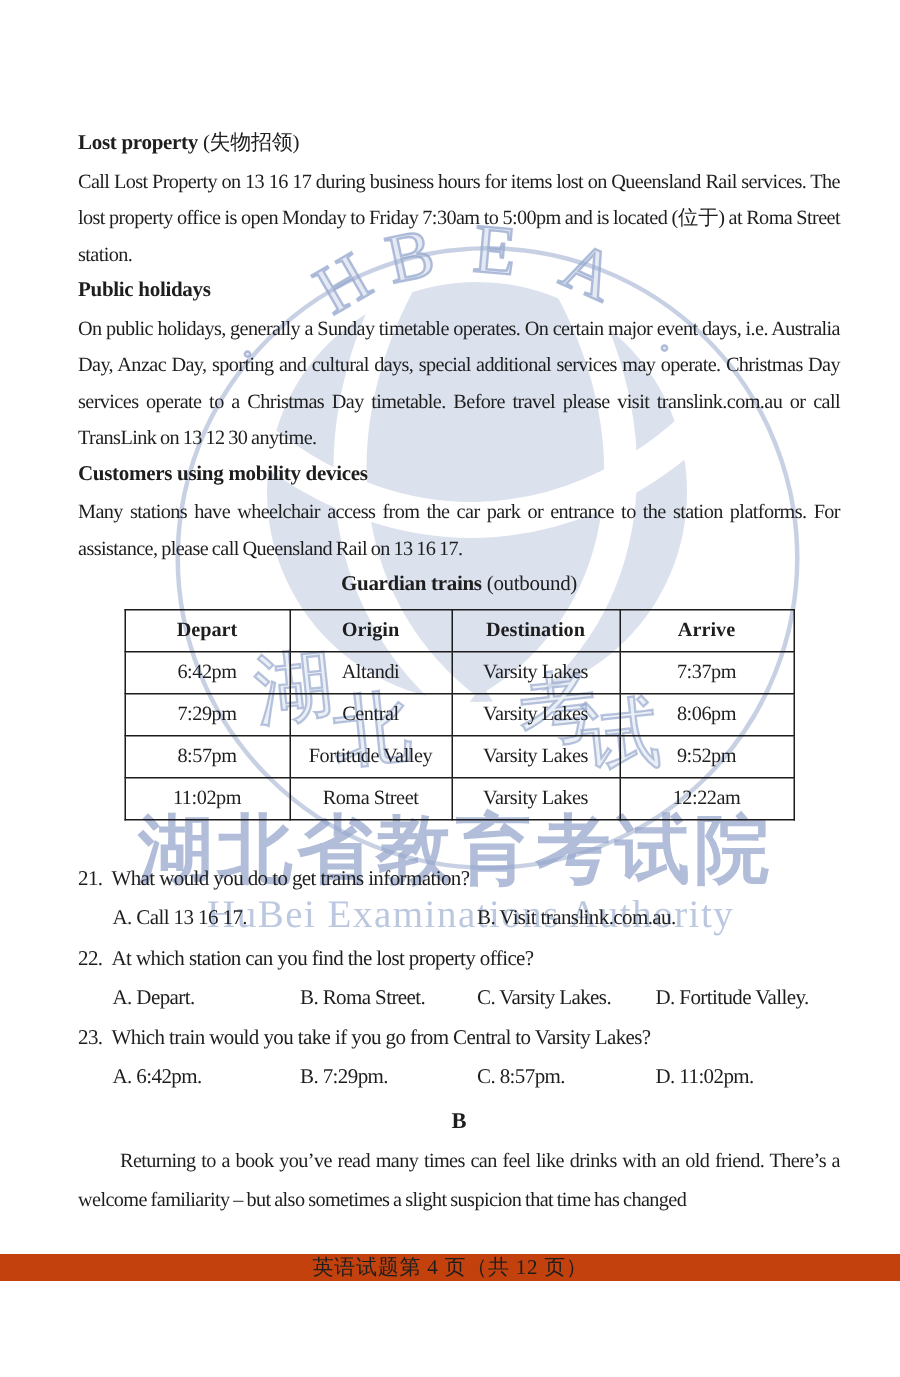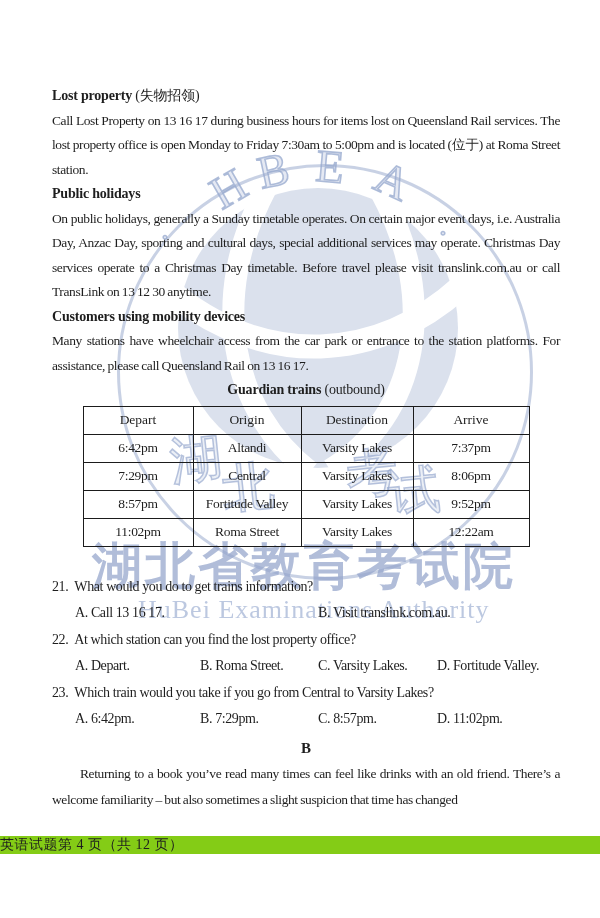--- a/index.html
+++ b/index.html
@@ -80,21 +80,21 @@
     border-collapse: collapse;
     margin: 3px auto 0 auto;
     font-size: 13.5px; letter-spacing: -0.3px;
   }
   table.timetable th, table.timetable td {
     border: 1.5px solid #1b1b1b;
     text-align: center; vertical-align: middle;
     height: 28px; padding: 0 4px;
     font-weight: normal;
   }
-  table.timetable th { font-weight: normal; letter-spacing: 0; }
+  table.timetable th { font-weight: bold; letter-spacing: 0; }
   .col-depart { width: 110px; } .col-origin { width: 108px; }
   .col-dest { width: 112px; } .col-arrive { width: 116px; }
 
   .questions { margin-top: 27px; font-size: 14px; letter-spacing: -0.4px; }
   .q-line { line-height: 26.5px; }
   .q-num { margin-right: 6px; }
   .opts { display: flex; padding-left: 23px; line-height: 26.5px; }
   .opts.two .opt:nth-child(1) { width: 243px; }
   .opts.two .opt:nth-child(2) { flex: 1; }
   .opts.four .opt:nth-child(1) { width: 125px; }
@@ -108,23 +108,23 @@
   }
   .passage-b {
     font-size: 13.5px; letter-spacing: -0.4px; word-spacing: -0.5px;
     line-height: 26.5px; text-align: justify;
     text-indent: 28px;
   }
 
   .footer {
     position: absolute; z-index: 1;
     top: 836px; left: 0; width: 600px;
-    font-size: 14px;
+    text-align: center; font-size: 14px;
     letter-spacing: 0.5px;
-    background: #84cc16;
+    background: #c2410c;
   }
 </style>
 </head>
 <body>
 
 <div class="page">
 
   <div class="watermark">
     <div class="seal-ring"></div>
     <svg class="globe" width="300" height="300" viewBox="0 0 300 300">

